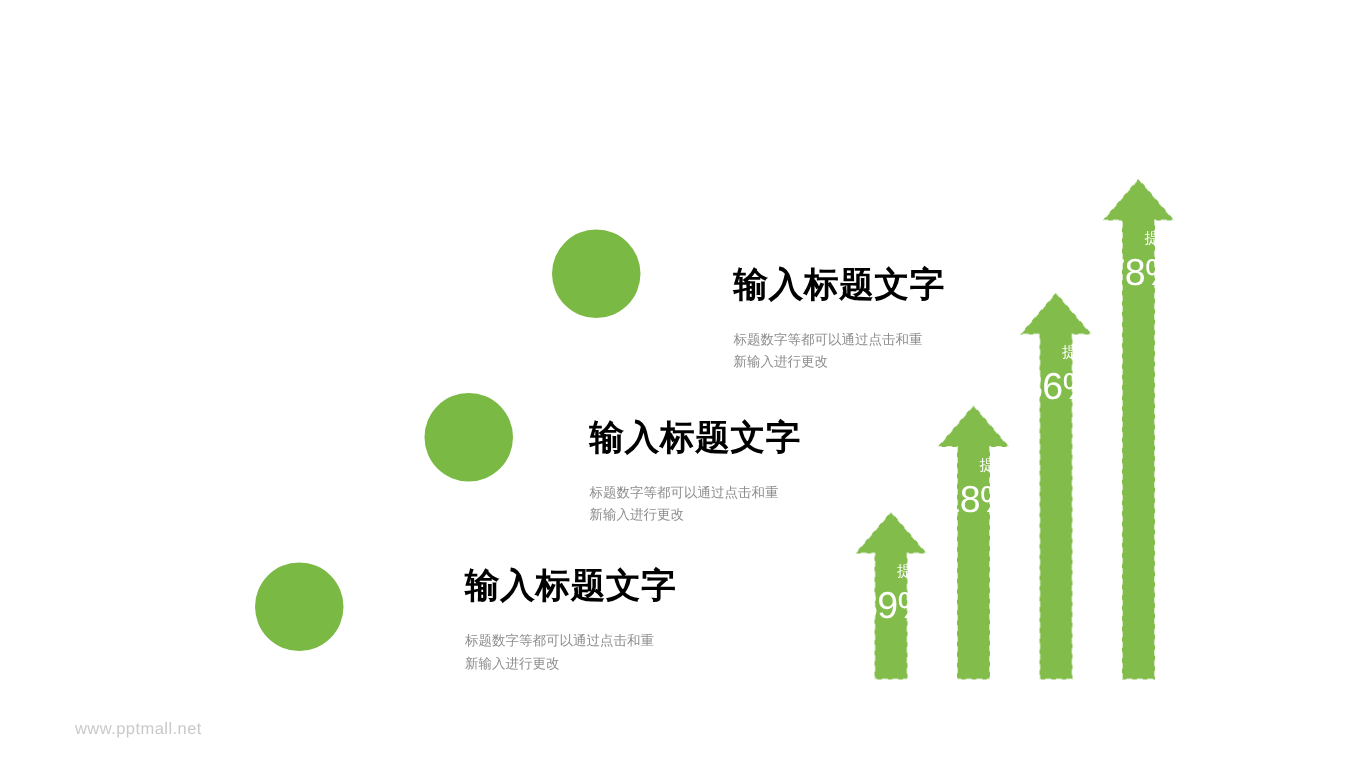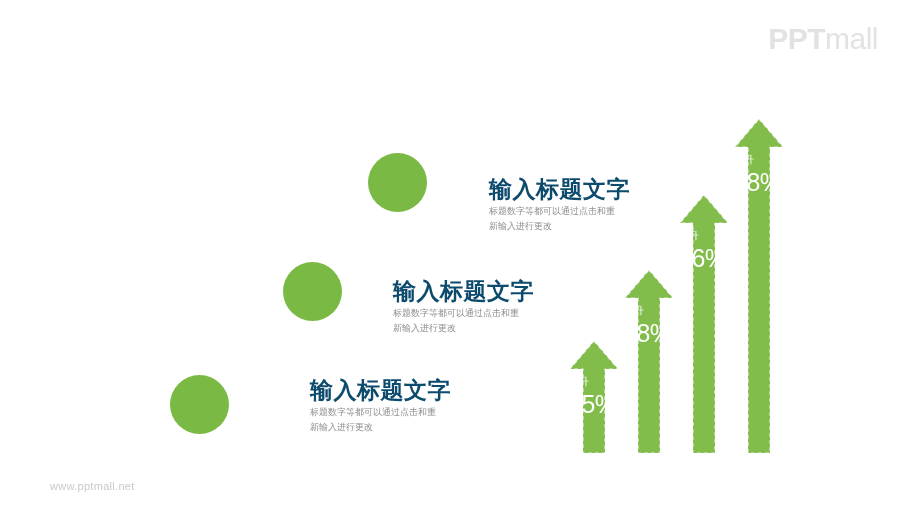--- a/index.html
+++ b/index.html
@@ -47,67 +47,64 @@
     position: absolute;
     border-radius: 50%;
     background: #7ab944;
   }
 
   
   .textblock { position: absolute; }
   .tb-title {
     font-size: 23px;
     font-weight: bold;
-    color: #0c4a6e;
+    color: #000000;
     letter-spacing: .5px;
     line-height: 1.15;
     white-space: nowrap;
   }
   .tb-desc {
-    margin-top: 2px;
+    margin-top: 17px;
     font-size: 9px;
     color: #8d8d8d;
     line-height: 1.65;
     white-space: nowrap;
   }
 
   
   .arrow {
     position: absolute;
     bottom: 51px;
   }
   .arrow svg { display: block; }
   .arrow-label {
     position: absolute;
     left: 0;
     width: 100%;
-    text-align: left;
+    text-align: right;
     color: #ffffff;
     pointer-events: none;
   }
   .lbl-small {
     font-size: 10px;
     letter-spacing: 1px;
     line-height: 1;
   }
   .lbl-big {
     font-size: 25px;
     line-height: 1;
     margin-top: 5px;
     letter-spacing: -.5px;
   }
 </style>
 </head>
 <body>
 
 <div id="slide">
 
-  <div class="logo">
-    <span>PPT</span><span class="m-lower">mall</span>
-  </div>
 
   <div class="circle" style="left:368px; top:153px; width:59px; height:59px;"></div>
   <div class="circle" style="left:283px; top:262px; width:59px; height:59px;"></div>
   <div class="circle" style="left:170px; top:375px; width:59px; height:59px;"></div>
 
   <div class="textblock" style="left:489px; top:176px;">
     <div class="tb-title">输入标题文字</div>
     <div class="tb-desc">
       <div>标题数字等都可以通过点击和重</div>
       <div>新输入进行更改</div>
@@ -130,21 +127,21 @@
     </div>
   </div>
 
   <div class="arrow" style="left:568px; width:52px; height:116px;">
     <svg width="52" height="116" viewBox="0 0 52 116">
       <path d="M26 2 L50 30 L37 30 L37 114 L15 114 L15 30 L2 30 Z" fill="#82bc4b"></path>
       <path d="M26 2 L50 30 L37 30 L37 114 L15 114 L15 30 L2 30 Z" fill="none" stroke="#ffffff" stroke-width="1.2" stroke-dasharray="4 3" opacity="0.75"></path>
     </svg>
     <div class="arrow-label" style="top:38px;">
       <div class="lbl-small">提升</div>
-      <div class="lbl-big">25%</div>
+      <div class="lbl-big">39%</div>
     </div>
   </div>
 
   <div class="arrow" style="left:623px; width:52px; height:187px;">
     <svg width="52" height="187" viewBox="0 0 52 187">
       <path d="M26 2 L50 30 L37 30 L37 185 L15 185 L15 30 L2 30 Z" fill="#82bc4b"></path>
       <path d="M26 2 L50 30 L37 30 L37 185 L15 185 L15 30 L2 30 Z" fill="none" stroke="#ffffff" stroke-width="1.2" stroke-dasharray="4 3" opacity="0.75"></path>
     </svg>
     <div class="arrow-label" style="top:38px;">
       <div class="lbl-small">提升</div>

